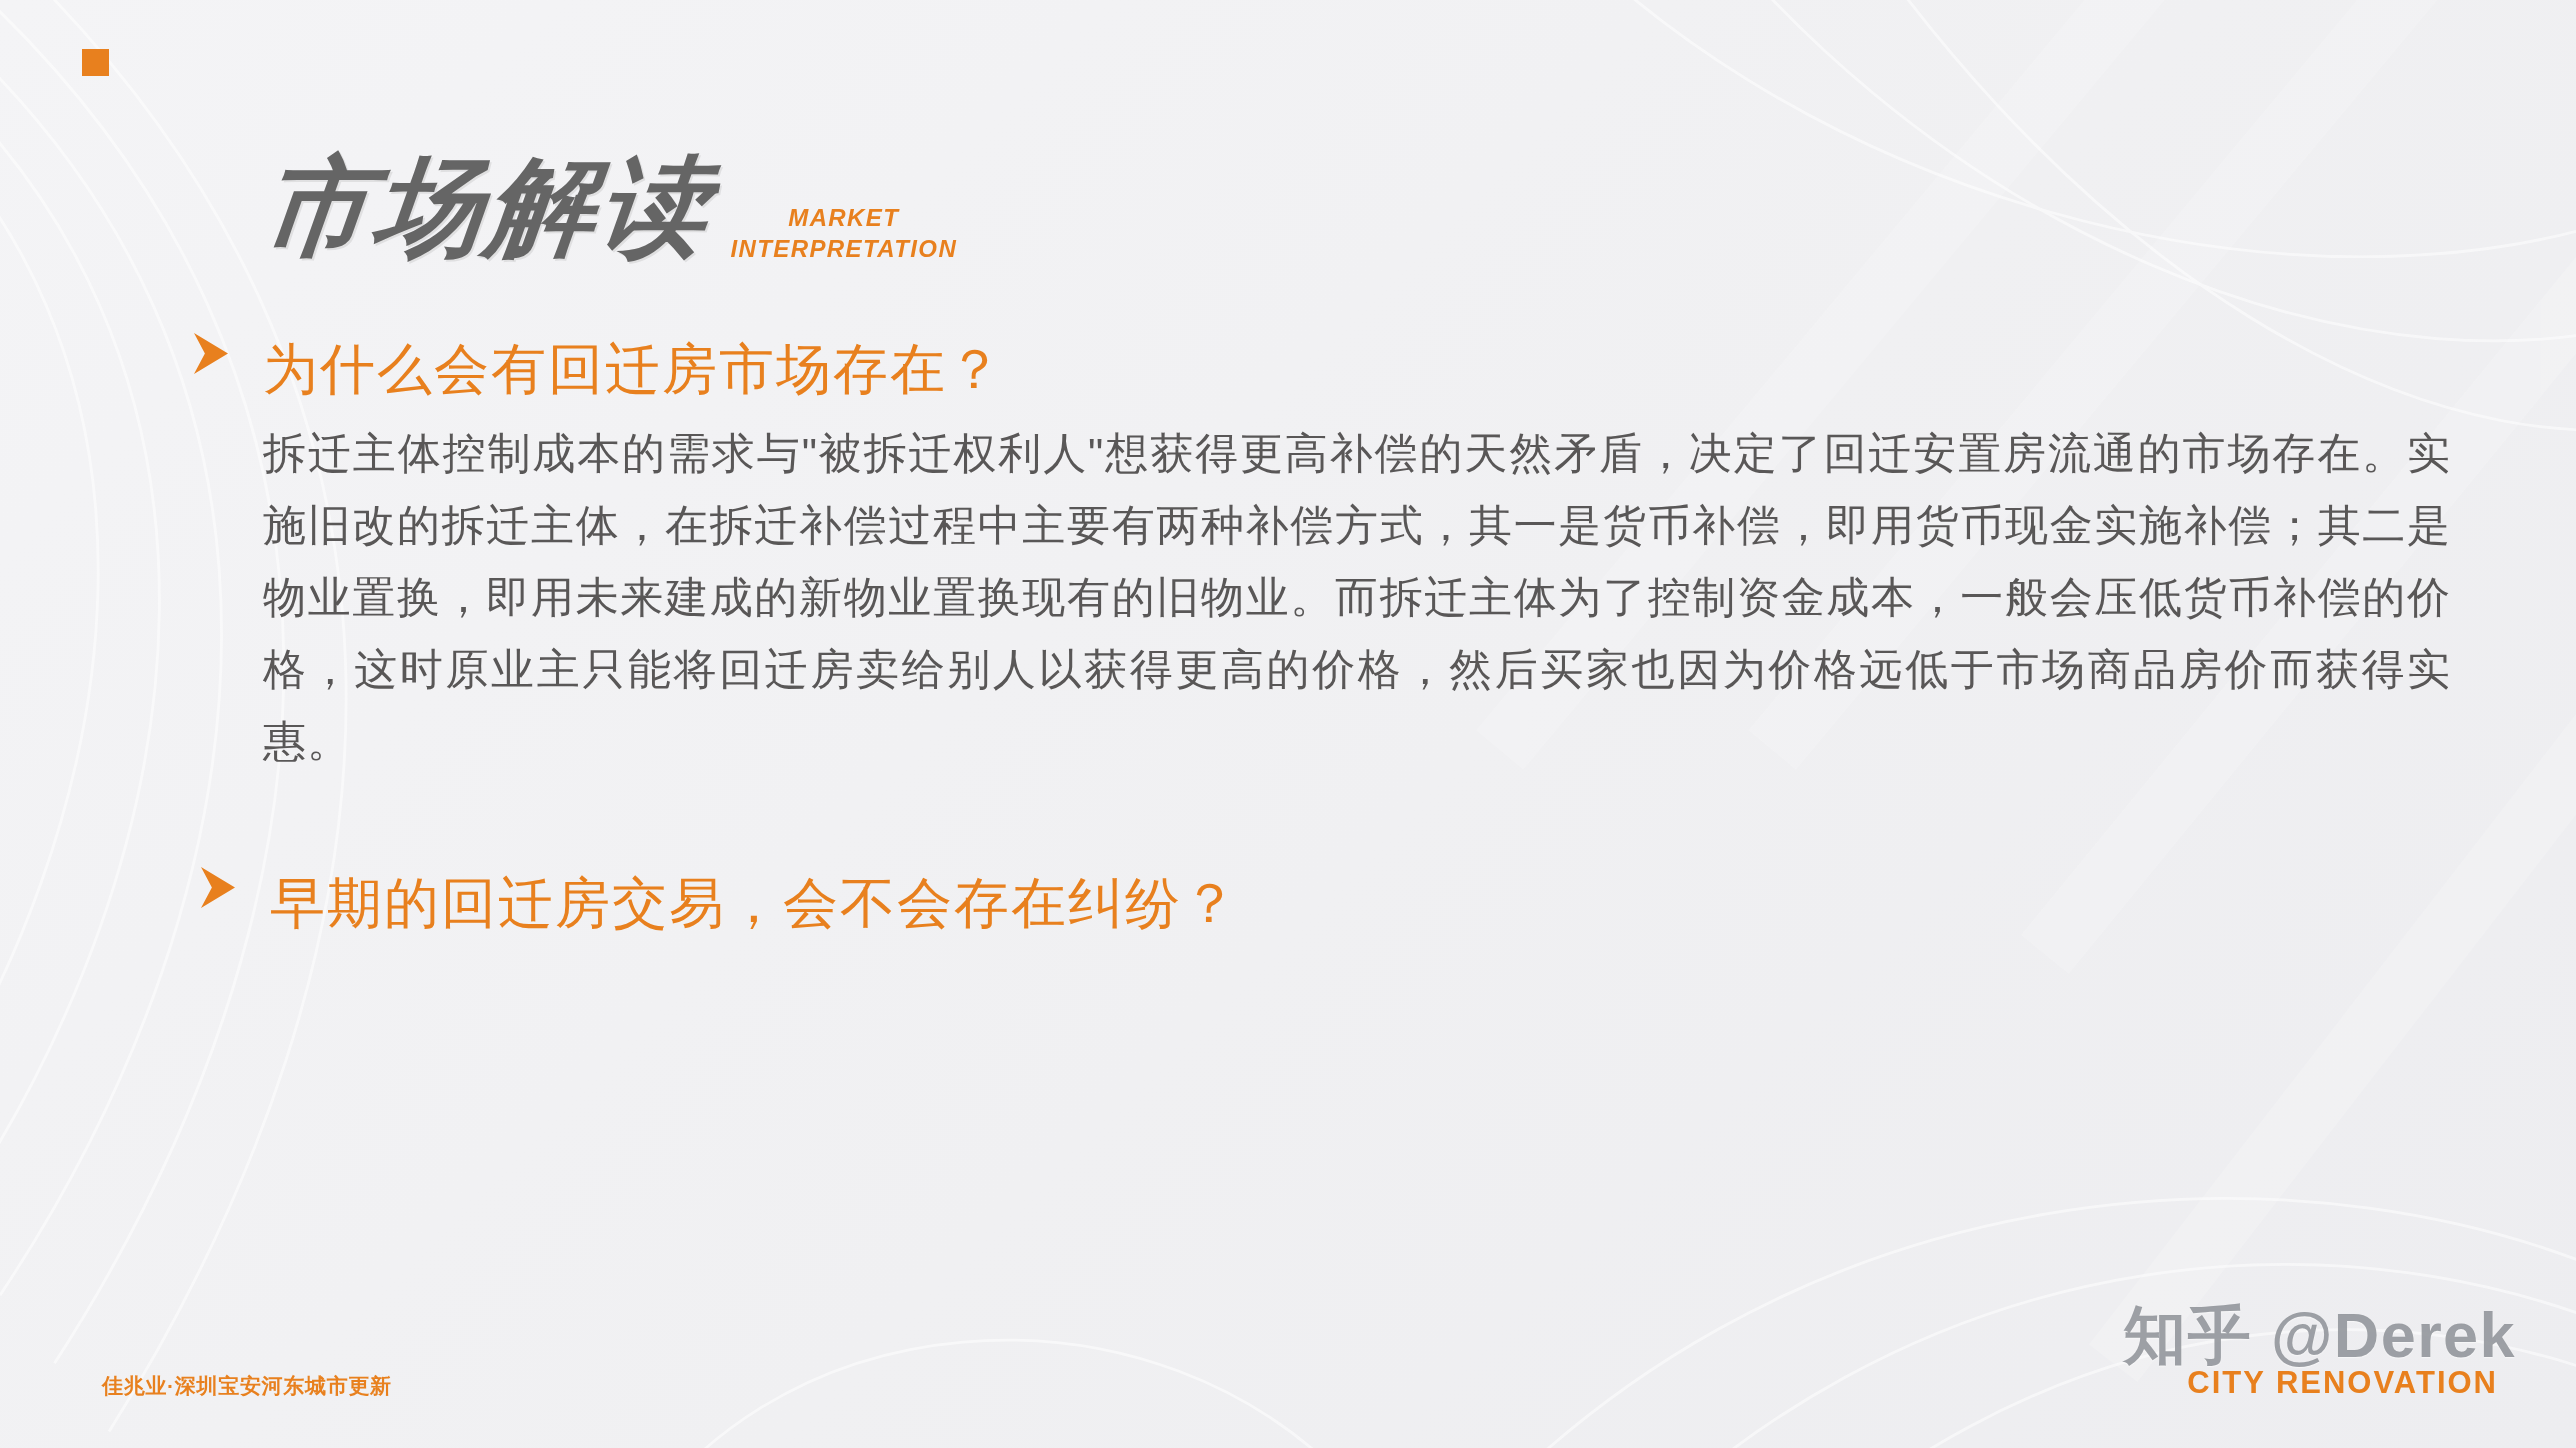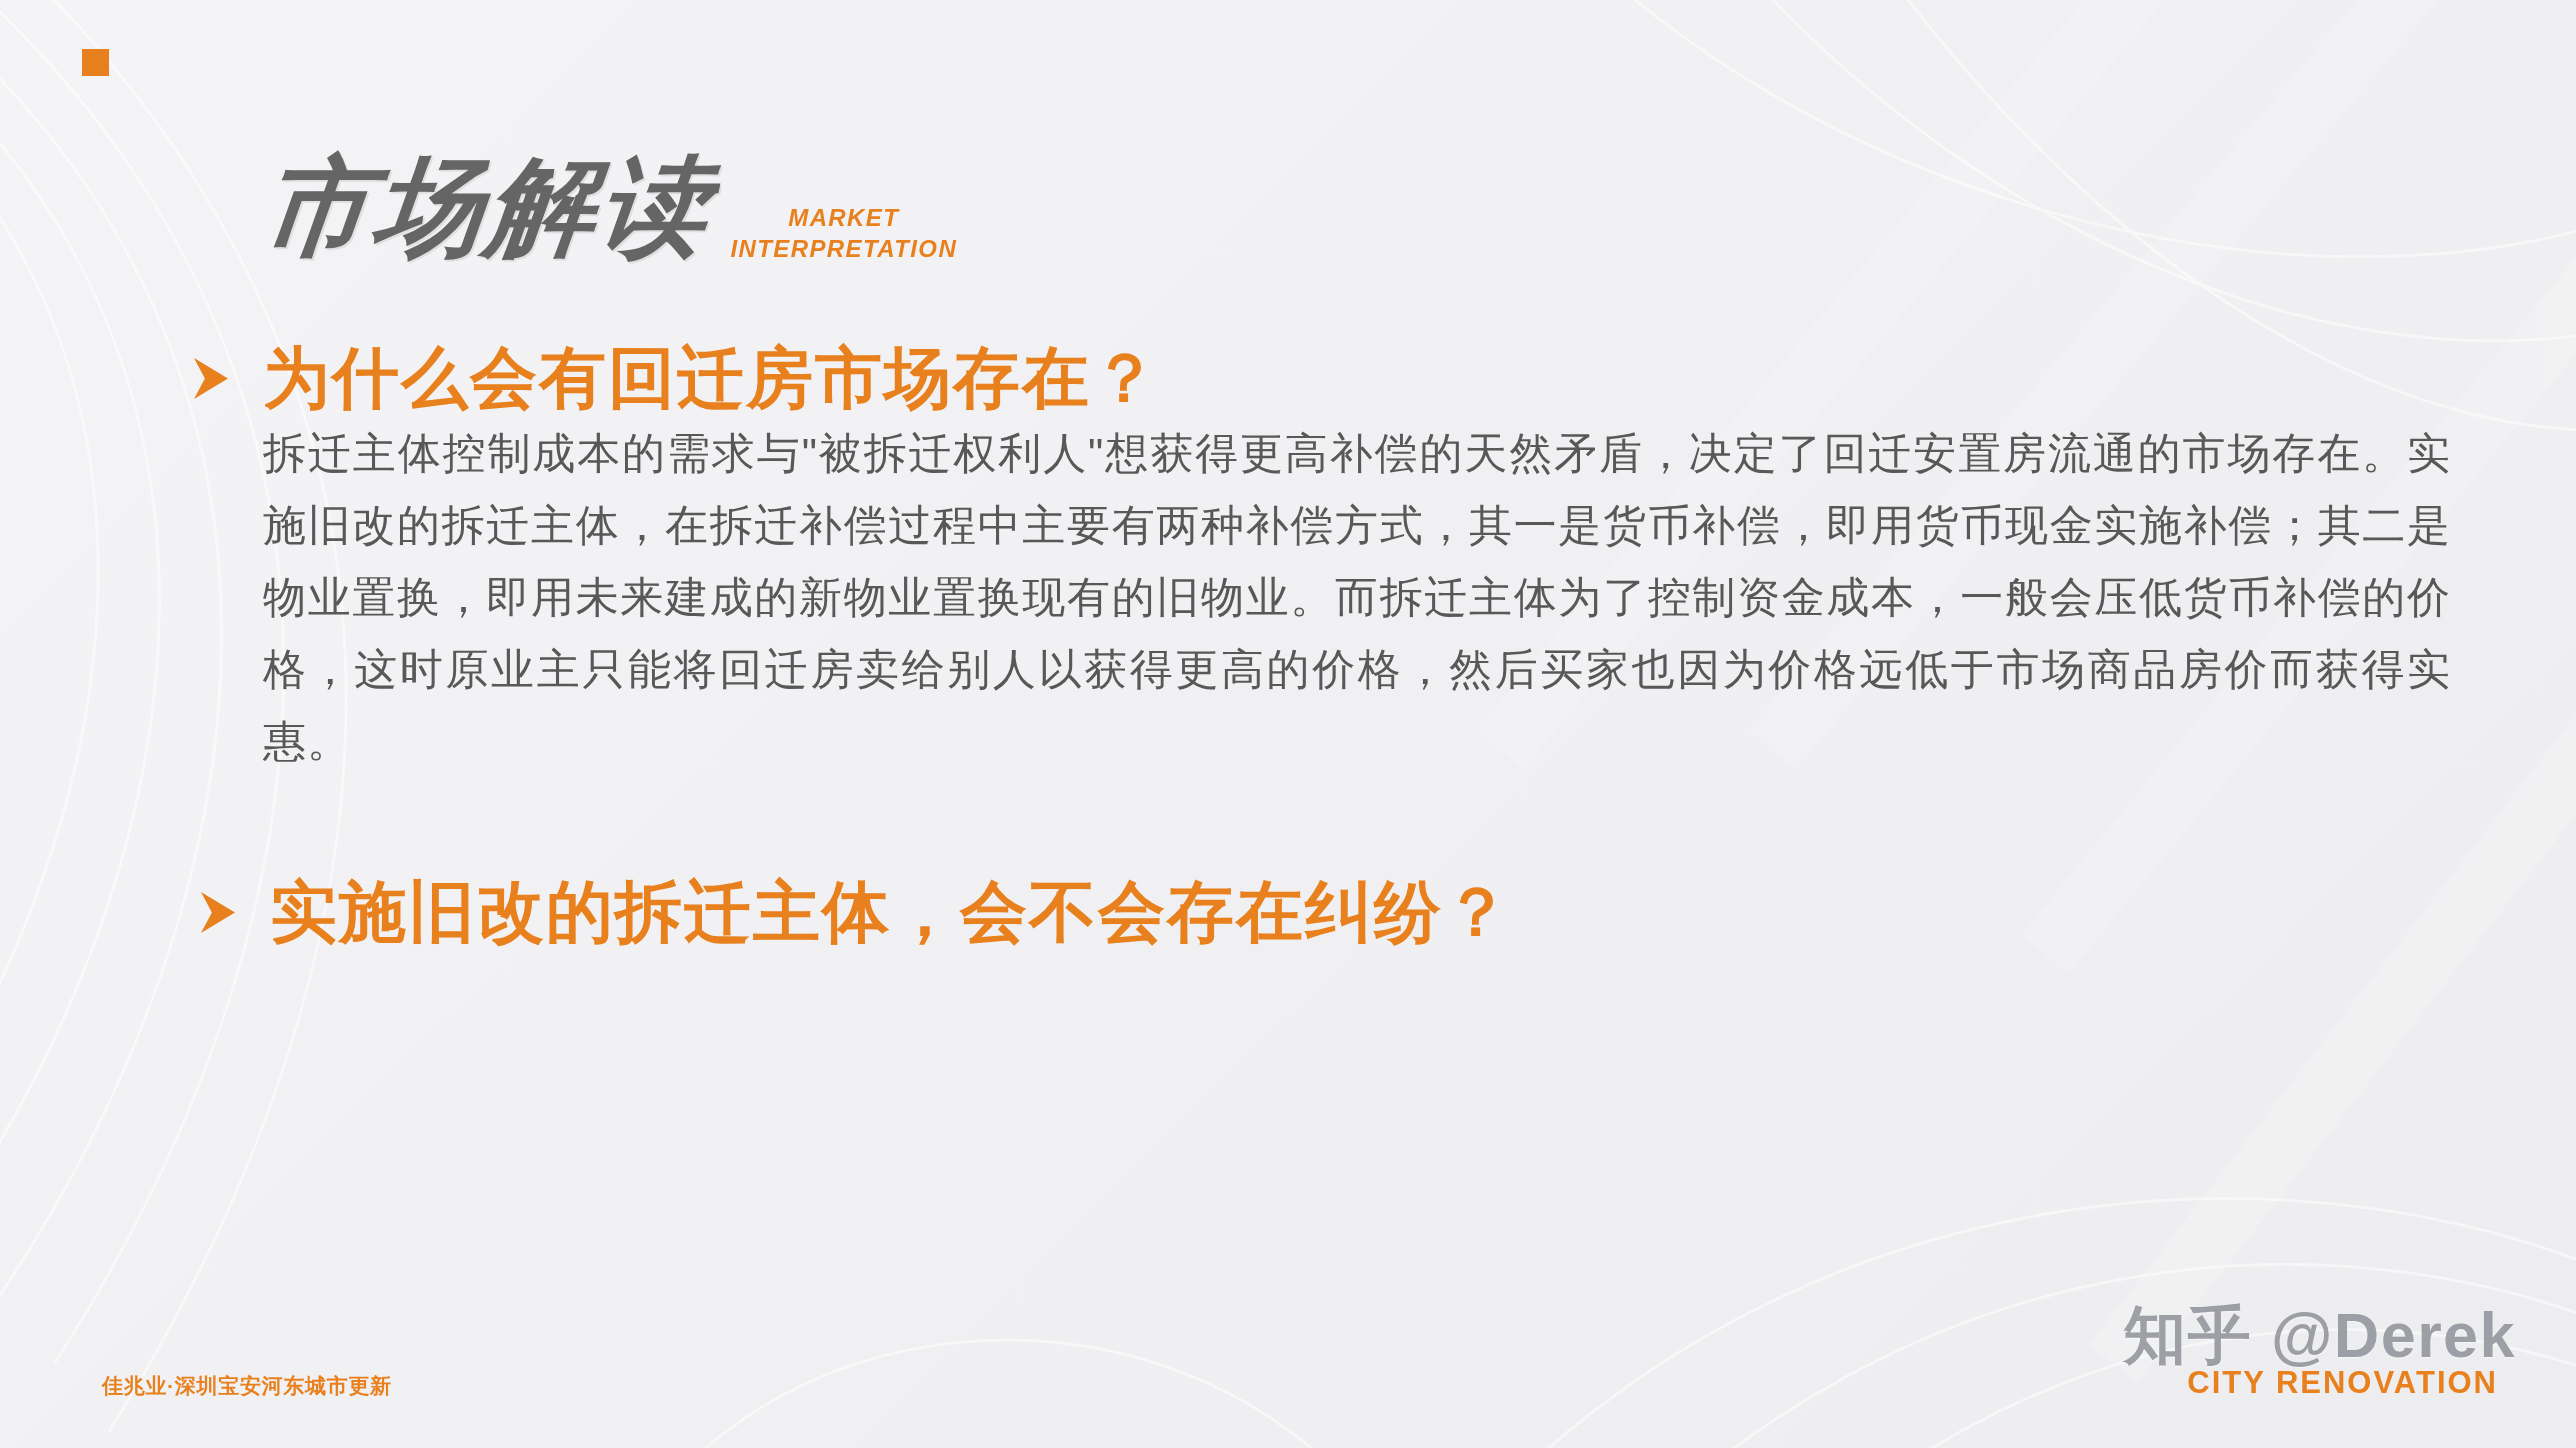--- a/index.html
+++ b/index.html
@@ -30,22 +30,22 @@
     text-shadow:2px 2px 0 rgba(0,0,0,0.08);
   }
   .subtitle {
     margin-left:19px; margin-top:49px;
     color:#e8801e; font-weight:800; font-style:italic;
     font-size:24px; line-height:1.3; letter-spacing:1.4px;text-align:center;
   }
 
   
   .qa-heading {
-    position:absolute; display:flex; align-items:center;
-    color:#e8801e; font-size:67px; font-weight:700; letter-spacing:2px;
+    position:absolute; display:flex; 
+    color:#e8801e; font-size:55px; font-weight:400; letter-spacing:2px;
   }
   .arrow-bullet {
     width:34px; height:41px; background:#e8801e; flex:0 0 auto;
     clip-path:polygon(0 0, 100% 50%, 0 100%, 32% 50%);
     margin-right:35px;
   }
   .qa-heading.h1 { left:194px; top:333px; }
   .qa-heading.h2 { left:201px; top:867px; }
 
   .para {
@@ -116,21 +116,21 @@
     <span class="arrow-bullet"></span>
     <span>为什么会有回迁房市场存在？</span>
   </div>
 
   <div class="para p1">
     <span>拆迁主体控制成本的需求与"被拆迁权利人"想获得更高补偿的天然矛盾，决定了回迁安置房流通的市场存在。实施旧改的拆迁主体，在拆迁补偿过程中主要有两种补偿方式，其一是货币补偿，即用货币现金实施补偿；其二是物业置换，即用未来建成的新物业置换现有的旧物业。而拆迁主体为了控制资金成本，一般会压低货币补偿的价格，这时原业主只能将回迁房卖给别人以获得更高的价格，然后买家也因为价格远低于市场商品房价而获得实惠。</span>
   </div>
 
   <div class="qa-heading h2">
     <span class="arrow-bullet"></span>
-    <span>实施旧改的拆迁主体，会不会存在纠纷？</span>
+    <span>早期的回迁房交易，会不会存在纠纷？</span>
   </div>
 
 
   <div class="footer-left">佳兆业·深圳宝安河东城市更新</div>
 
   <div class="watermark">知乎 @Derek</div>
 
   <div class="footer-right">CITY RENOVATION</div>
 
 </div>

